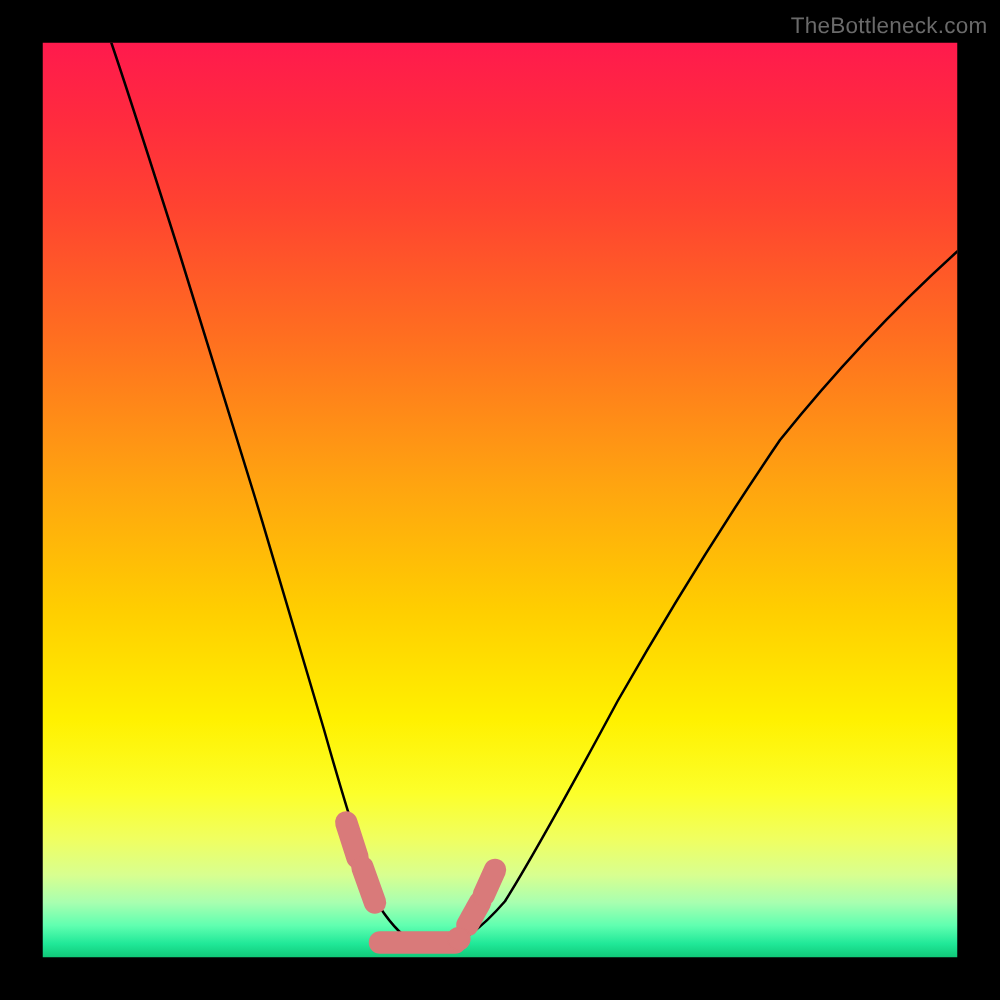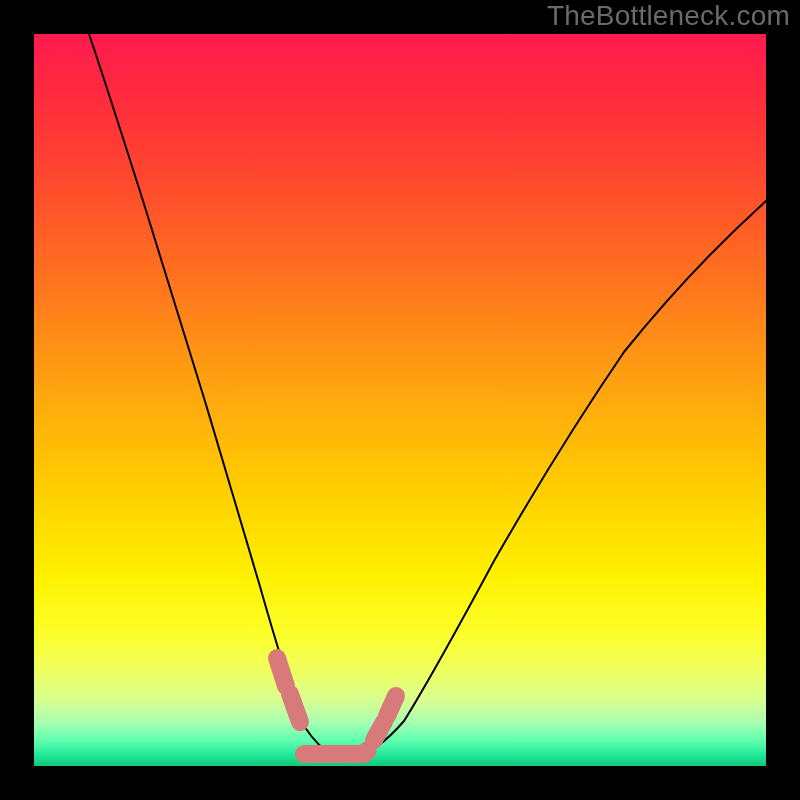--- a/index.html
+++ b/index.html
@@ -34,24 +34,24 @@
       #f0ff60 87%,
       #d8ff90 91%,
       #a8ffb0 94%,
       #60ffb0 96.5%,
       #20e898 98.5%,
       #10c878 100%
     );
   }
   .watermark {
     position: absolute;
-    top: 0;
+    top: 10px;
     right: 10px;
     color: #6a6a6a;
-    font-size: 28px;
+    font-size: 18px;
     font-weight: 500;
     letter-spacing: 0.2px;
     user-select: none;
   }
   svg.plot {
     position: absolute;
     left: 0; top: 0;
     width: 732px; height: 732px;
   }
   .curve {

